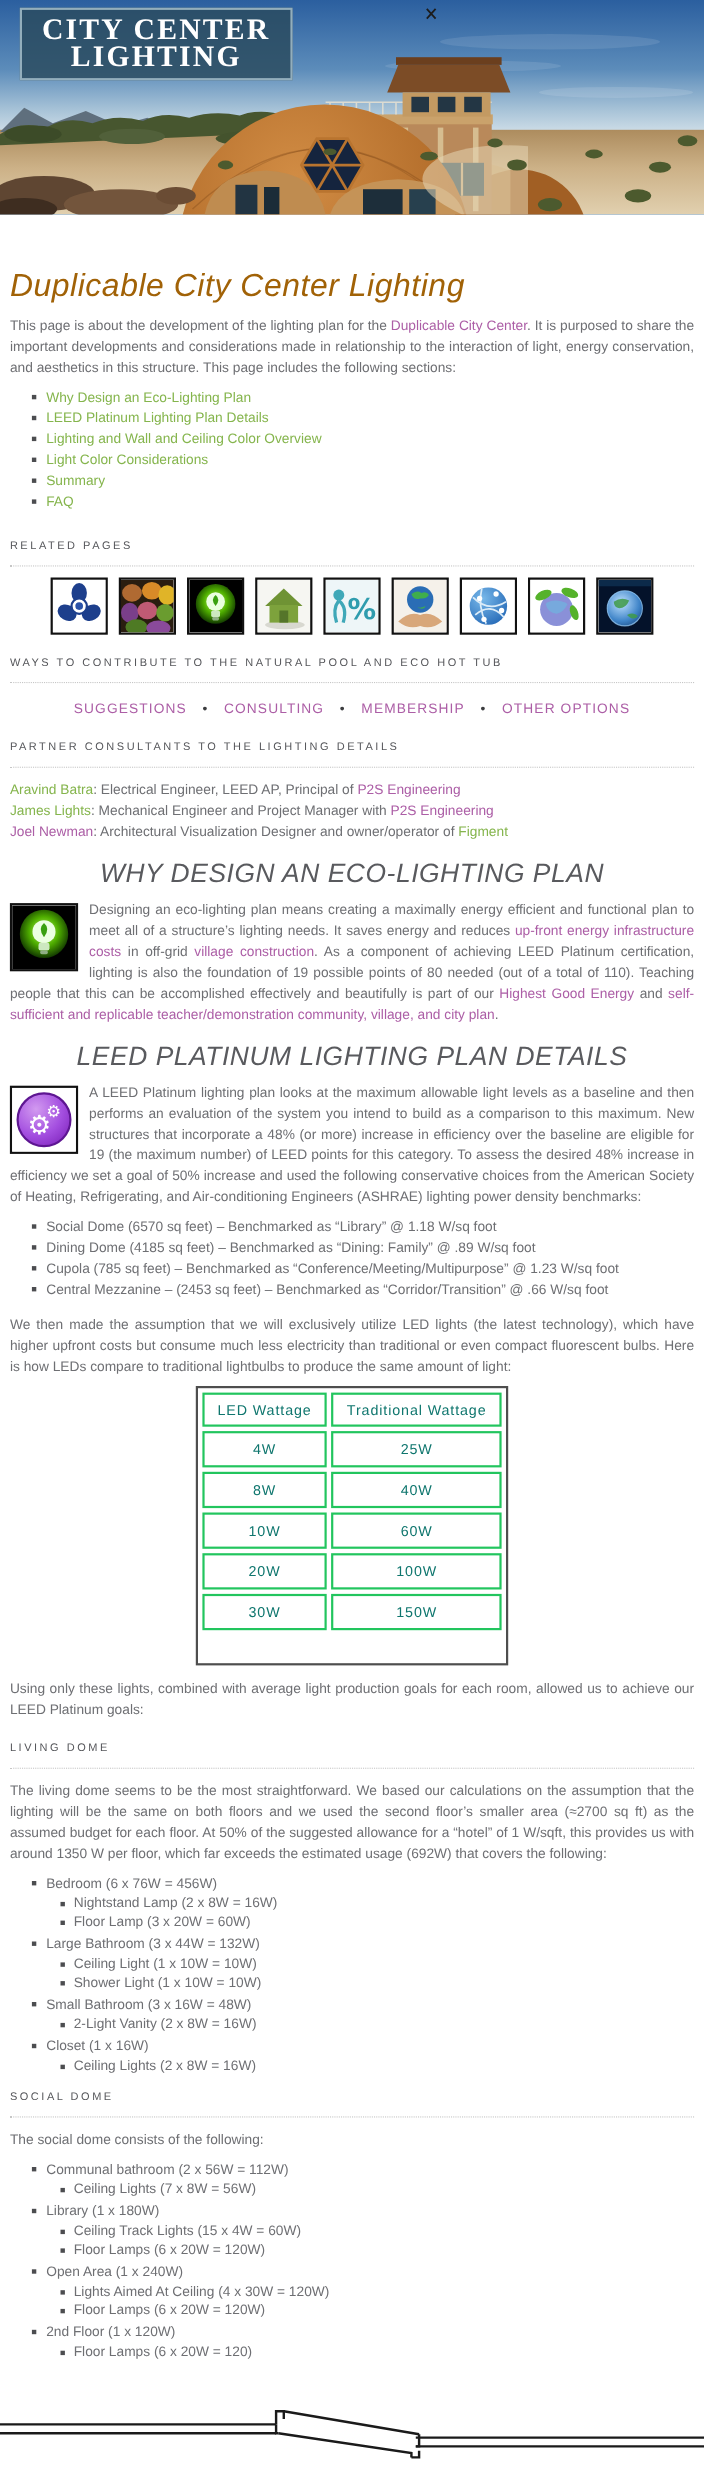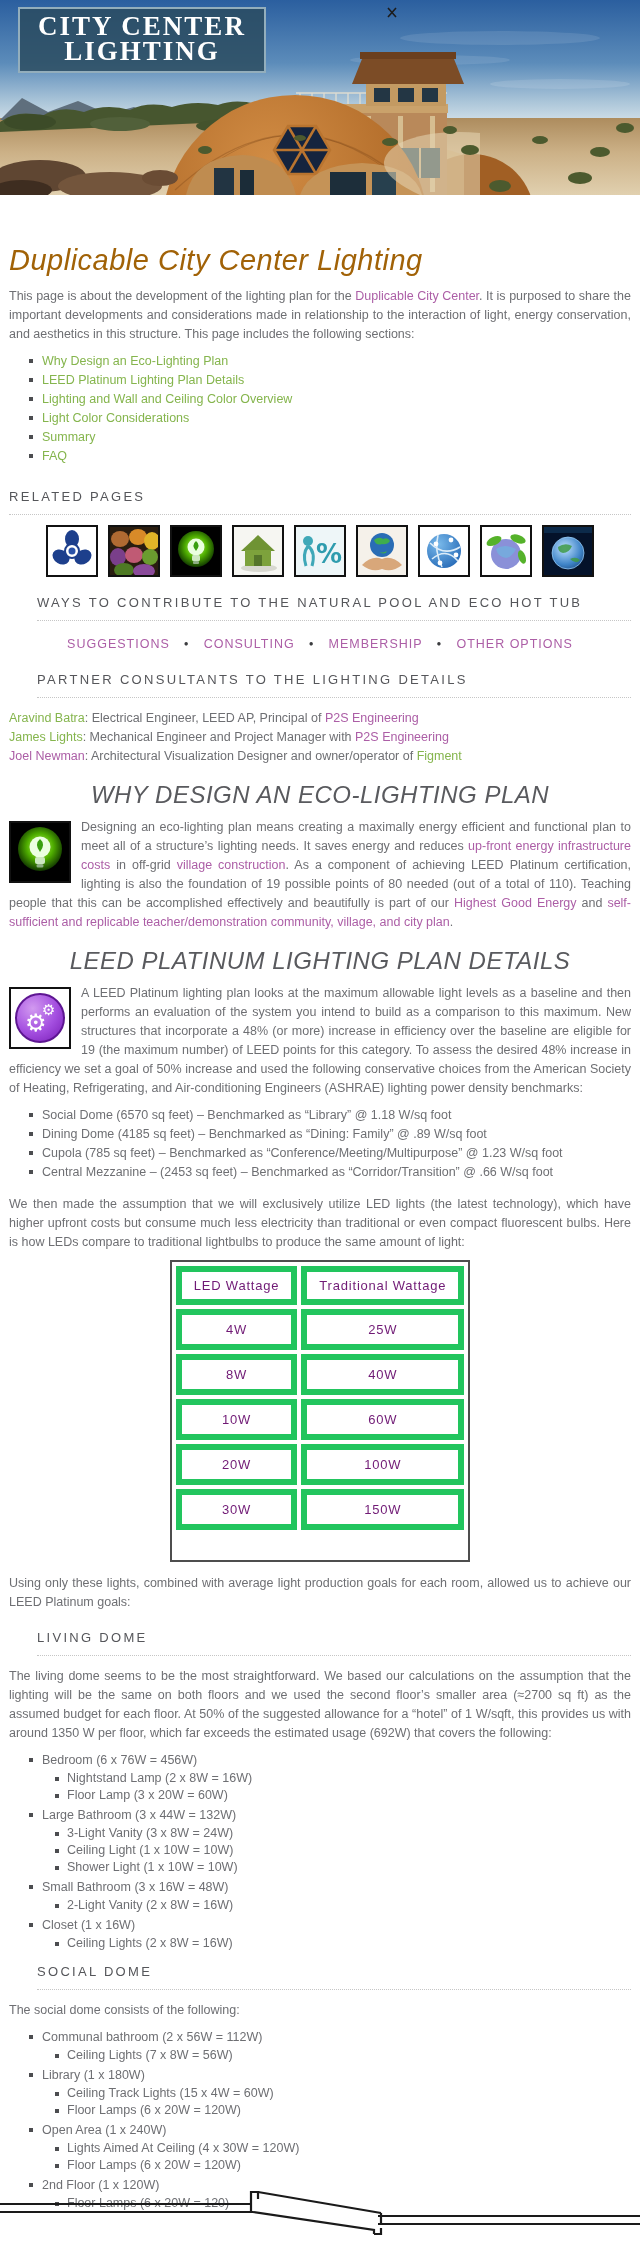--- a/index.html
+++ b/index.html
@@ -25,23 +25,23 @@
   p.body-text { margin:0 0 8px; text-align:justify; }
   p.plain { margin:0 0 8px; }
 
   ul.main-list { list-style:none; margin:4px 0 10px 20px; padding:0; }
   ul.main-list > li { position:relative; padding-left:13px; line-height:18px; margin:0 0 1px; }
   ul.main-list > li::before { content:""; position:absolute; left:0; top:7px; width:4px; height:4px; background:#4c4d50; }
   ul.sub-list { list-style:none; margin:1px 0 2px 13px; padding:0; }
   ul.sub-list > li { position:relative; padding-left:12px; line-height:17px; }
   ul.sub-list > li::before { content:""; position:absolute; left:0; top:7px; width:3.5px; height:3.5px; background:#4c4d50; }
 
-  .sec-head { margin:24px 0 0; font-size:13px; line-height:16px; letter-spacing:2.3px;
+  .sec-head { margin:24px 0 0; font-size:10px; line-height:16px; letter-spacing:2.3px;
     color:#55565a; border-bottom:1px dotted #c6c6c6; padding-bottom:9px; font-weight:400; }
-  .sec-head.tight { margin-top:18px;margin-left:28px; }
+  .sec-head.tight { margin-top:18px; }
 
   .thumb-row { display:flex; justify-content:center; gap:10px; margin:10px 0 2px; }
   .thumb { width:52px; height:52px; border:2px solid #111; background:#fff; overflow:hidden; flex:0 0 auto; }
   .thumb svg { display:block; }
 
   .contrib-row { text-align:center; margin:13px 0 2px; letter-spacing:1px; font-size:12.5px; }
   .contrib-row a { margin:0 4px; }
   .contrib-row .dot { display:inline-block; margin:0 10px; color:#3c3d40; font-size:8px; vertical-align:2px; }
 
   .consultants { margin:11px 0 0; }
@@ -49,22 +49,22 @@
 
   h2.big-head { margin:14px 0 4px; text-align:center; font-size:24px; line-height:30px;
     font-weight:400; font-style:italic; color:#595a5e; letter-spacing:0.5px; }
 
   .icon-para { margin:8px 0 8px; text-align:justify; }
   .float-icon { float:left; width:62px; height:62px; border:2px solid #111; margin:3px 10px 2px 0; overflow:hidden; }
   .clear { clear:both; }
 
   .table-wrap { display:table; margin:8px auto 12px; border:2px solid #4e4e4e; padding:0 0 26px; background:#fff; }
   table.led-table { border-collapse:separate; border-spacing:4px; }
-  table.led-table th, table.led-table td { border:6px solid #22c55e; padding:5px 12px;
-    font-size:13px; letter-spacing:0.8px; color:#701a75; font-weight:400; }
+  table.led-table th, table.led-table td { border:2px solid #22c55e; padding:5px 12px;
+    font-size:13px; letter-spacing:0.8px; color:#0f766e; font-weight:400; }
   table.led-table th { text-align:left; line-height:17px; min-width:72px; }
   table.led-table td { text-align:center; }
 
   .tear { position:absolute; left:0; bottom:4px; width:640px; height:52px; }
 </style>
 </head>
 <body>
 
 <div class="page">
 
@@ -415,21 +415,20 @@
     <div class="sec-head tight">LIVING DOME</div>
 
     <p class="body-text" style="margin-top:11px;">The living dome seems to be the most straightforward. We based our calculations on the assumption that the lighting will be the same on both floors and we used the second floor’s smaller area (≈2700 sq ft) as the assumed budget for each floor. At 50% of the suggested allowance for a “hotel” of 1 W/sqft, this provides us with around 1350 W per floor, which far exceeds the estimated usage (692W) that covers the following:</p>
 
     <ul class="main-list">
         <li><span>Bedroom (6 x 76W = 456W)</span><ul class="sub-list">
             <li>Nightstand Lamp (2 x 8W = 16W)</li>
             <li>Floor Lamp (3 x 20W = 60W)</li>
           </ul></li>
         <li><span>Large Bathroom (3 x 44W = 132W)</span><ul class="sub-list">
-            <li>3-Light Vanity (3 x 8W = 24W)</li>
             <li>Ceiling Light (1 x 10W = 10W)</li>
             <li>Shower Light (1 x 10W = 10W)</li>
           </ul></li>
         <li><span>Small Bathroom (3 x 16W = 48W)</span><ul class="sub-list">
             <li>2-Light Vanity (2 x 8W = 16W)</li>
           </ul></li>
         <li><span>Closet (1 x 16W)</span><ul class="sub-list">
             <li>Ceiling Lights (2 x 8W = 16W)</li>
           </ul></li>
       </ul>

